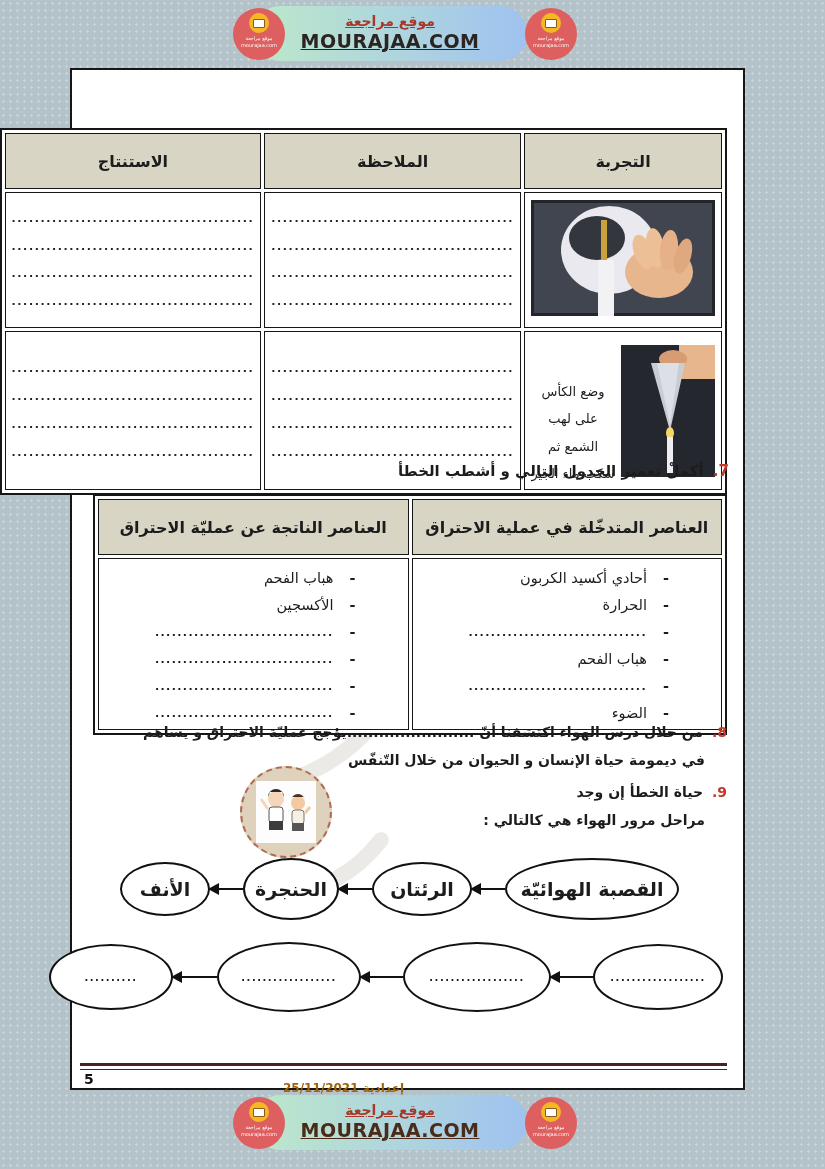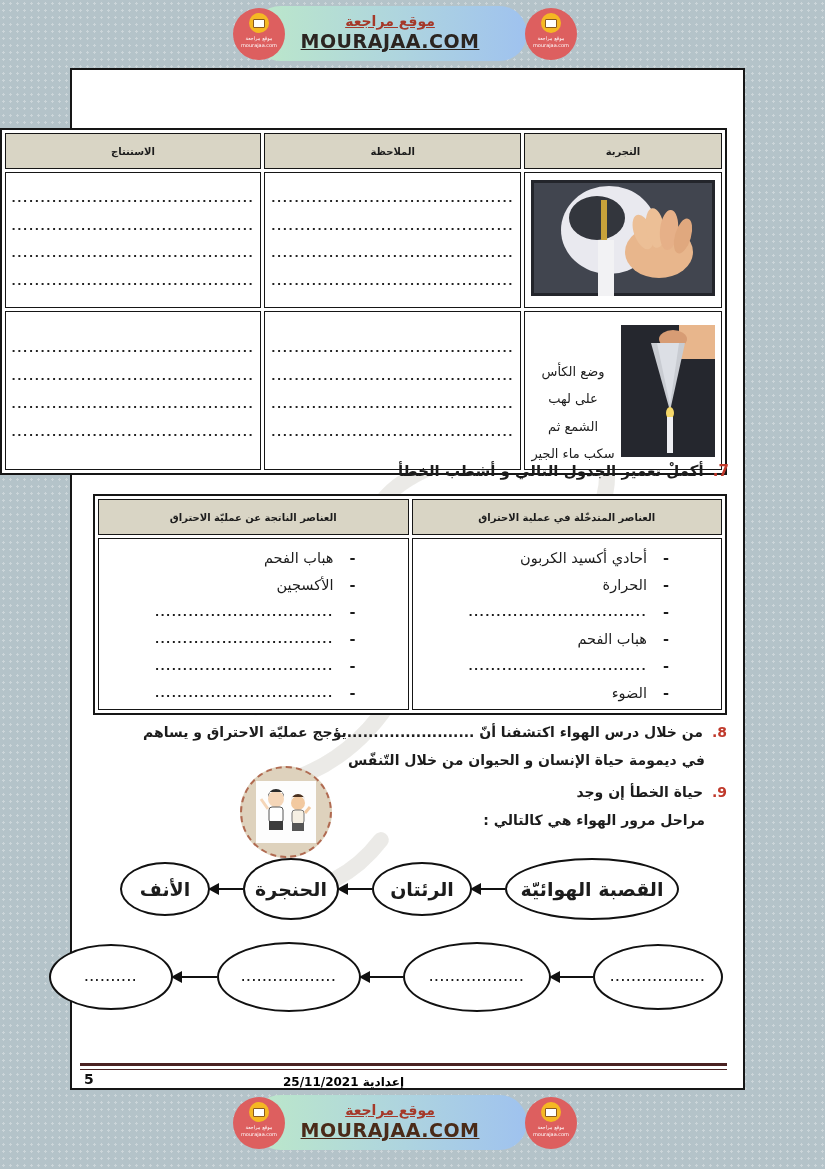--- a/index.html
+++ b/index.html
@@ -35,22 +35,22 @@
     position:absolute;left:70px;top:68px;width:675px;height:1022px;
     background:#fff;border:2.5px solid #161616;box-sizing:border-box;direction:rtl;color:#1c1c1c;
   }
   .wm{position:absolute;inset:0;z-index:0;pointer-events:none;}
   .layer{position:absolute;inset:0;z-index:1;}
   .qhead{position:absolute;right:14px;font-size:15px;font-weight:bold;white-space:nowrap;}
   .qnum{color:#c0392b;font-weight:bold;padding-left:4px;}
   
   table.sheet{border-collapse:separate;border-spacing:3px;background:#fff;
     border:2.5px solid #161616;position:absolute;right:16px;}
-  table.sheet th{background:#d9d5c5;border:1.8px solid #161616;font-size:10px;font-weight:bold;
-    height:26px;padding:4px 4px;}
+  table.sheet th{background:#d9d5c5;border:1.8px solid #161616;font-size:16px;font-weight:bold;
+    height:26px;padding:14px 4px;}
   table.sheet td{border:1.8px solid #161616;vertical-align:middle;padding:2px 6px;}
   .dotlines{display:flex;flex-direction:column;justify-content:space-evenly;height:100%;}
   .dotline{font-size:11px;font-weight:bold;letter-spacing:1.6px;color:#222;
     white-space:nowrap;overflow:hidden;text-align:center;}
   .exp-cell{text-align:center;}
   .row2wrap{display:flex;align-items:center;justify-content:space-between;height:100%;}
   .row2cap{font-size:13px;font-weight:normal;line-height:2.1;text-align:center;width:84px;margin-top:44px;}
   
   .li{display:flex;align-items:center;line-height:27px;padding-right:46px;font-size:14.5px;}
   .li .dash{font-weight:bold;padding-left:16px;}
@@ -69,21 +69,21 @@
     font-size:19px;font-weight:bold;box-sizing:border-box;background:#fff;flex:none;white-space:nowrap;}
   .oval.dotted{font-size:10px;letter-spacing:1.5px;}
   .arrow{flex:none;position:relative;height:2.6px;background:#111;}
   .arrow::before{content:"";position:absolute;left:-2px;top:-5.2px;width:0;height:0;
     border-top:6.5px solid transparent;border-bottom:6.5px solid transparent;border-right:11px solid #111;}
   
   .footer-rule{position:absolute;right:16px;left:8px;top:993px;height:3px;
     border-top:3px solid #4a2222;border-bottom:1.5px solid #4a2222;}
   .footer-row{position:absolute;right:16px;left:8px;top:1001px;display:flex;direction:rtl;
     align-items:center;font-size:12px;font-weight:bold;}
-  .footer-date{margin:4px auto;padding-right:120px;color:#000000;}
+  .footer-date{margin:10px auto;padding-right:120px;color:#a16207;}
   .footer-page{position:absolute;left:4px;top:0;font-size:14px;font-weight:bold;color:#111;}
 </style>
 </head>
 <body>
 
 <div class="banner top">
   <div class="pill">
     <span class="t1">موقع مراجعة</span>
     <span class="t2">MOURAJAA.COM</span>
   </div>

